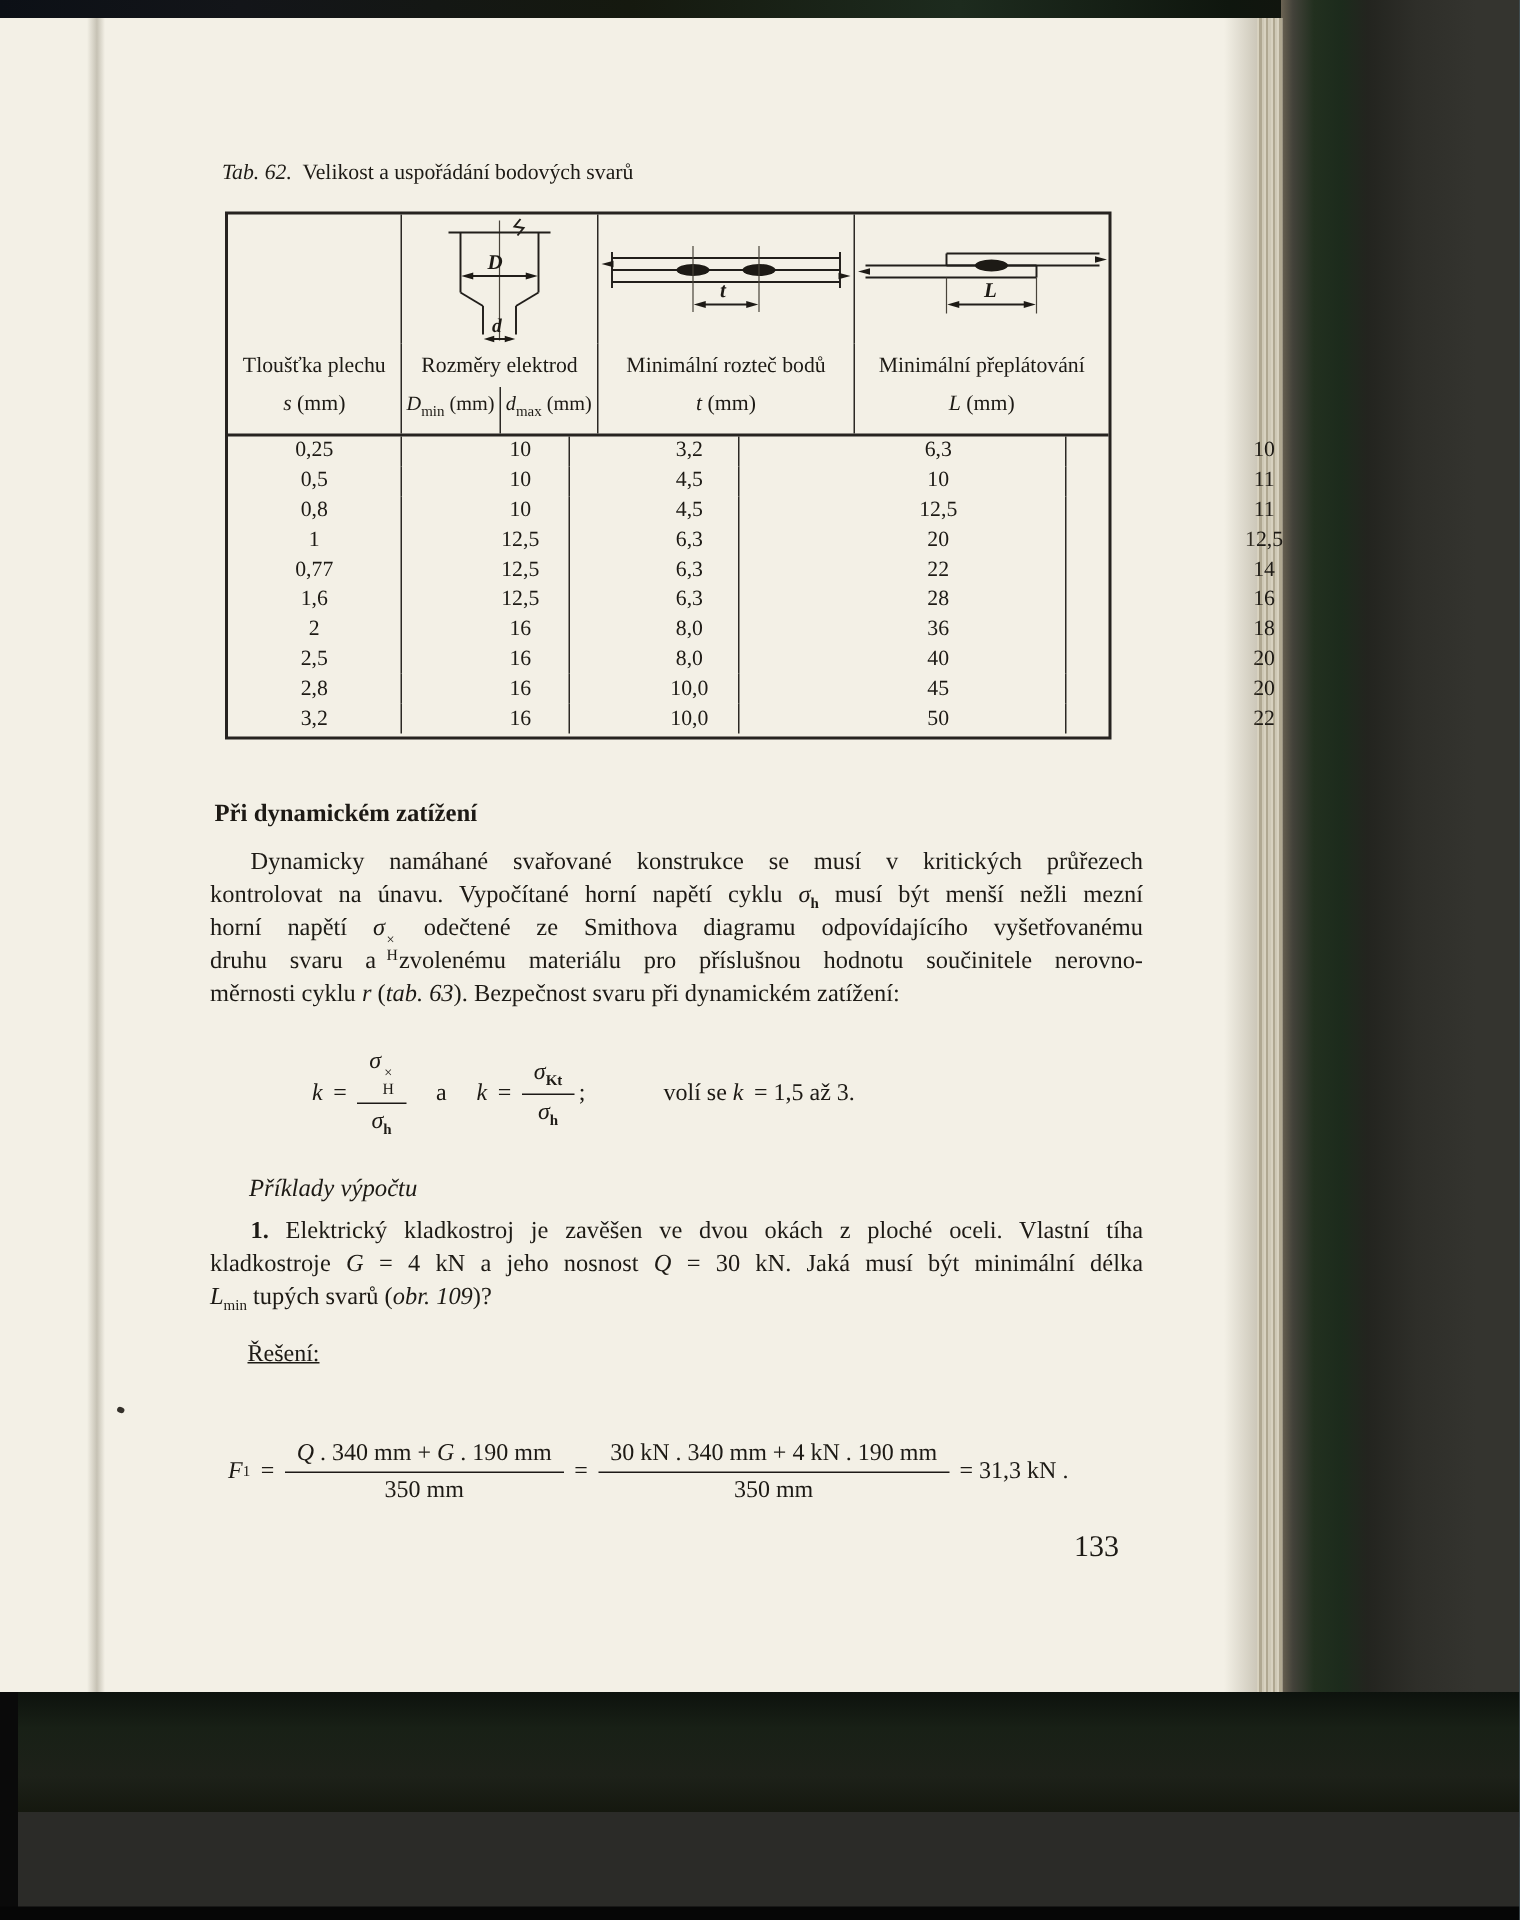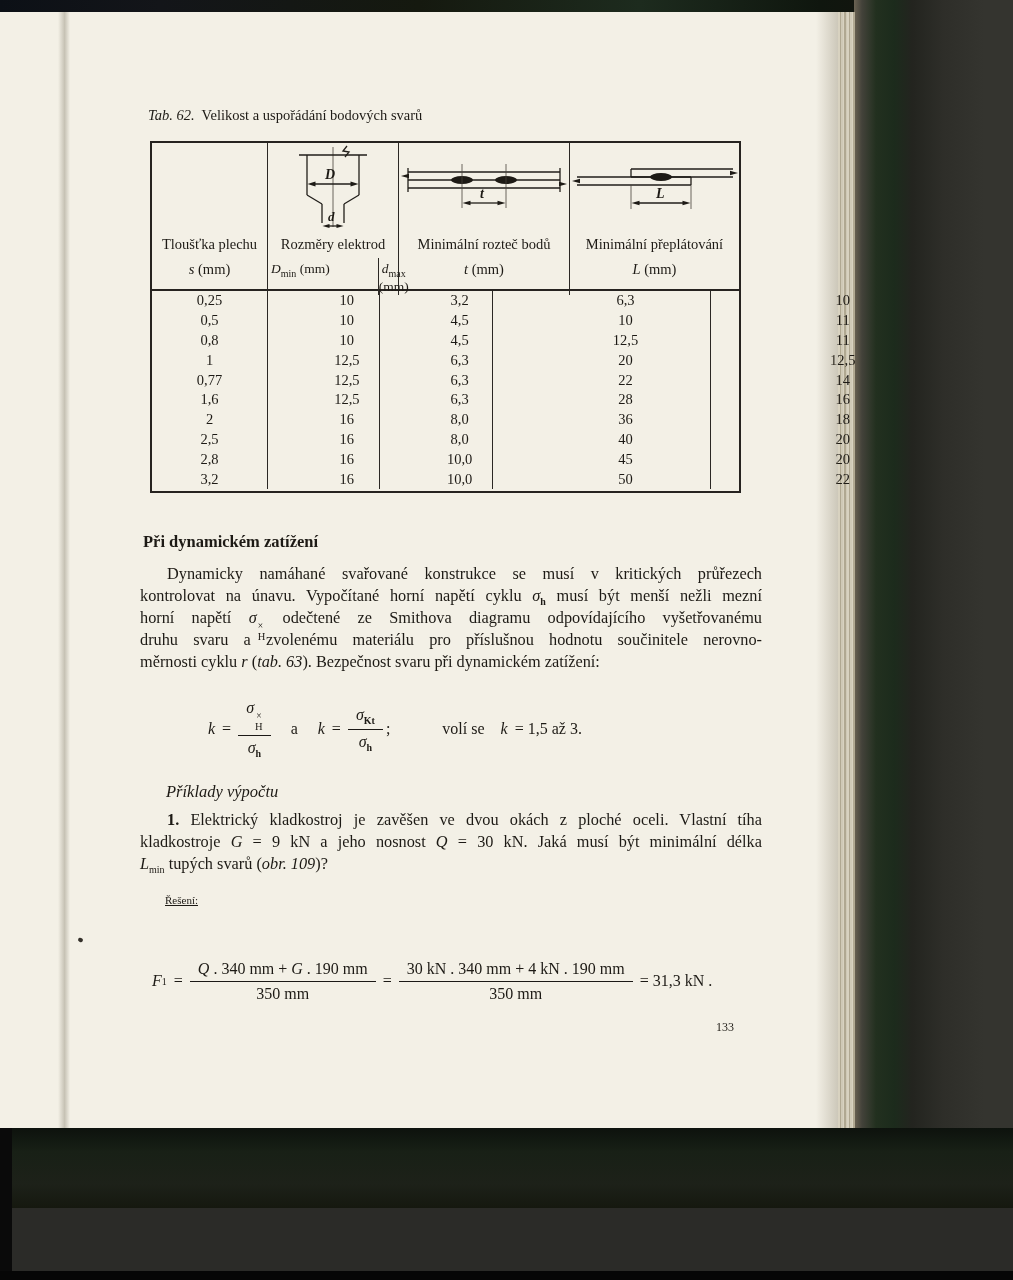--- a/index.html
+++ b/index.html
@@ -39,50 +39,50 @@
     border:2px solid #262320;box-sizing:border-box;background:#f3f0e6;}
   .diag-row{display:grid;grid-template-columns:116px 131px 171px 169px;height:86px;}
   .diag-row>div{border-right:1.5px solid #2b2824;box-sizing:border-box;display:flex;align-items:center;justify-content:center;overflow:visible;}
   .diag-row>div:last-child{border-right:none;}
   .head-row{display:grid;grid-template-columns:116px 131px 171px 169px;height:62px;border-bottom:2px solid #262320;box-sizing:border-box;font-size:14.5px;}
   .head-row>div{border-right:1.5px solid #2b2824;box-sizing:border-box;text-align:center;}
   .head-row>div:last-child{border-right:none;}
   .ht{margin-top:7px;}
   .hu{margin-top:8px;}
   .c2wrap{display:flex;flex-direction:column;height:100%;}
-  .c2units{flex:1;display:grid;grid-template-columns:64.7px 1fr;margin-top:5px;gap:45px;}
+  .c2units{flex:1;display:grid;grid-template-columns:64.7px 1fr;margin-top:5px;}
   .c2units .uc{font-size:13.5px;padding-top:3px;}
   .c2units .uc:last-child{border-left:1.5px solid #2b2824;}
   .tbody-rows{font-size:14.5px;}
   .trow{display:grid;grid-template-columns:116px 64.7px 66.8px 171px 168.5px;height:19.8px;align-items:center;text-align:center;gap:47px;}
   .trow>div{border-right:1.5px solid #2b2824;box-sizing:border-box;height:100%;display:flex;align-items:center;justify-content:center;}
   .trow>div:last-child{border-right:none;}
   svg line,svg polyline,svg path{stroke:#211e1a;stroke-width:1.3;fill:none;}
   svg polygon,svg ellipse{fill:#1d1a15;stroke:none;}
   .dlabel{font-family:"Liberation Serif","DejaVu Serif",serif;font-style:italic;font-weight:bold;font-size:14px;fill:#1d1a15;stroke:none;}
   .dlabel-s{font-size:13px;}
   .thin{stroke-width:0.8;stroke:#48433a;}
   
   .headingB{position:absolute;left:143px;top:520px;font-size:16.5px;font-weight:bold;}
   .para{position:absolute;width:622px;font-size:16.3px;}
   .tl{text-align:justify;text-align-last:justify;height:22px;overflow:visible;}
   .tl.last{text-align-last:left;}
   .indent{padding-left:27px;box-sizing:border-box;}
   .headingI{position:absolute;left:166px;top:770px;font-size:16.5px;font-style:italic;}
-  .plain{position:absolute;font-size:11px;text-decoration:underline;}
+  .plain{position:absolute;font-size:16px;text-decoration:underline;}
   
   .formula{position:absolute;display:flex;align-items:center;font-size:16px;}
   .frac{display:inline-flex;flex-direction:column;align-items:center;text-align:center;}
   .frac .num{padding:0 8px 3px;border-bottom:1.4px solid #1c1916;}
   .frac .den{padding-top:3px;}
   .eq{margin:0 7px;}
   .conj{margin:0 20px;}
-  .voli{margin-left:52px;margin-right:16px;}
+  .voli{margin-left:52px;margin-right:4px;}
   .semi{margin-left:3px;}
-  .pagenum{position:absolute;left:716px;top:1008px;font-size:12px;}
+  .pagenum{position:absolute;left:716px;top:1008px;font-size:20px;}
 </style>
 </head>
 <body>
 
 <div id="scan">
   <div class="top-strip"></div>
   <div class="cover-right"></div>
   <div class="edge-strips"></div>
   <div class="cover-bottom"></div>
   <div class="scanner-bottom"></div>
@@ -292,21 +292,21 @@
       <span class="semi">;</span>
       <span class="voli">volí se</span>
       <span class="it">k</span>
       <span class="eq">= 1,5 až 3.</span>
     </div>
 
     <div class="headingI">Příklady výpočtu</div>
 
     <div class="para" style="left:140px;top:798px;">
       <div class="tl indent"><span class="bd">1.</span><span> Elektrický kladkostroj je zavěšen ve dvou okách z ploché oceli. Vlastní tíha</span></div>
-      <div class="tl"><span>kladkostroje </span><span class="it">G</span><span> = 9 kN a jeho nosnost </span><span class="it">Q</span><span> = 30 kN. Jaká musí být minimální délka</span></div>
+      <div class="tl"><span>kladkostroje </span><span class="it">G</span><span> = 4 kN a jeho nosnost </span><span class="it">Q</span><span> = 30 kN. Jaká musí být minimální délka</span></div>
       <div class="tl last"><span class="it">L</span><span class="sub">min</span><span> tupých svarů (</span><span class="it">obr. 109</span><span>)?</span></div>
     </div>
 
     <div class="plain" style="left:165px;top:882px;">Řešení:</div>
 
 
     <div class="formula" style="left:152px;top:938px;height:62px;">
       <span class="it">F</span>
         <span class="sub">1</span>
       <span class="eq">=</span>

